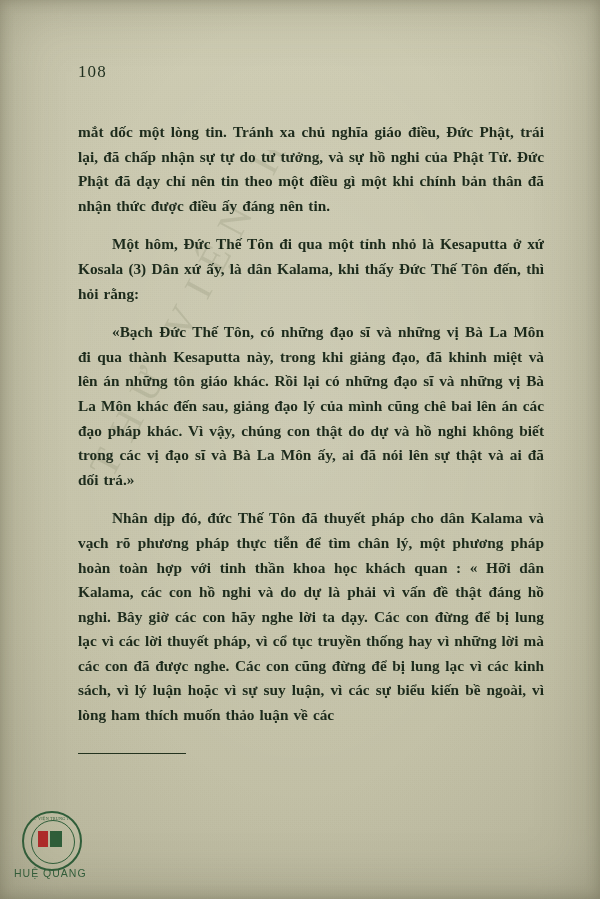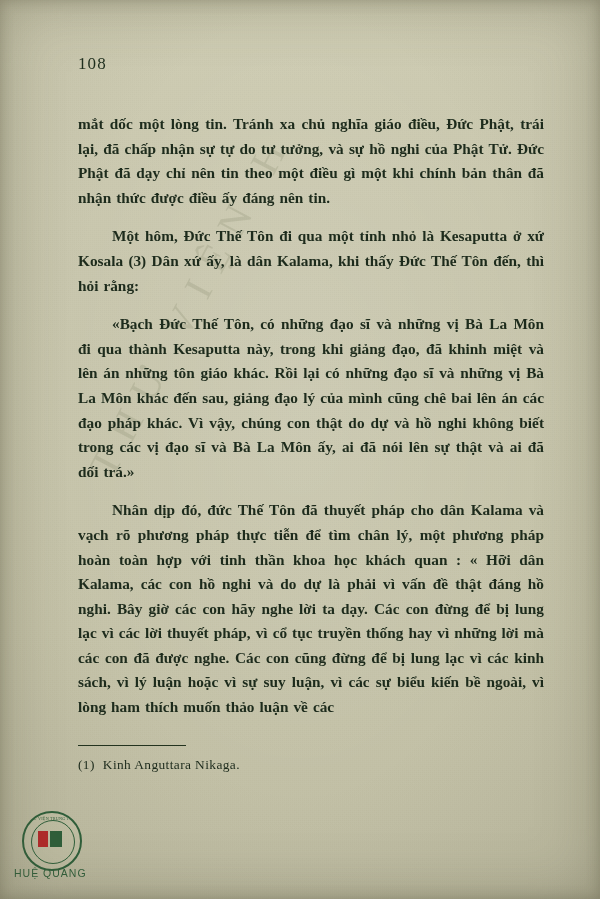--- a/index.html
+++ b/index.html
@@ -33,21 +33,21 @@
   }
   .edge-dark {
     position: absolute;
     inset: 0;
     pointer-events: none;
     box-shadow: inset 0 0 60px rgba(90,85,60,0.35), inset 0 0 14px rgba(70,65,45,0.30);
   }
 
   .content {
     position: absolute;
-    left: 0; top: 0;
+    left: 0; top: 8px;
     width: 600px;
     height: 723px;
   }
 
   
   .running-head {
     position: absolute;
     top: 54px;
     left: 78px;
     width: 468px;
@@ -220,23 +220,20 @@
   </div>
 
   <div class="body-block">
     <p class="para no-indent">mắt dốc một lòng tin. Tránh xa chủ nghĩa giáo điều, Đức Phật, trái lại, đã chấp nhận sự tự do tư tưởng, và sự hồ nghi của Phật Tử. Đức Phật đã dạy chỉ nên tin theo một điều gì một khi chính bản thân đã nhận thức được điều ấy đáng nên tin.</p>
     <p class="para">Một hôm, Đức Thế Tôn đi qua một tỉnh nhỏ là Kesaputta ở xứ Kosala (3) Dân xứ ấy, là dân Kalama, khi thấy Đức Thế Tôn đến, thì hỏi rằng:</p>
     <p class="para quoted">«Bạch Đức Thế Tôn, có những đạo sĩ và những vị Bà La Môn đi qua thành Kesaputta này, trong khi giảng đạo, đã khinh miệt và lên án những tôn giáo khác. Rồi lại có những đạo sĩ và những vị Bà La Môn khác đến sau, giảng đạo lý của mình cũng chê bai lên án các đạo pháp khác. Vì vậy, chúng con thật do dự và hồ nghi không biết trong các vị đạo sĩ và Bà La Môn ấy, ai đã nói lên sự thật và ai đã dối trá.»</p>
     <p class="para">Nhân dịp đó, đức Thế Tôn đã thuyết pháp cho dân Kalama và vạch rõ phương pháp thực tiễn để tìm chân lý, một phương pháp hoàn toàn hợp với tinh thần khoa học khách quan : « Hỡi dân Kalama, các con hồ nghi và do dự là phải vì vấn đề thật đáng hồ nghi. Bây giờ các con hãy nghe lời ta dạy. Các con đừng để bị lung lạc vì các lời thuyết pháp, vì cổ tục truyền thống hay vì những lời mà các con đã được nghe. Các con cũng đừng để bị lung lạc vì các kinh sách, vì lý luận hoặc vì sự suy luận, vì các sự biểu kiến bề ngoài, vì lòng ham thích muốn thảo luận về các</p>
   </div>
 
   <div class="footnote-rule"></div>
-  <div class="footnote">
-    <span class="fn-num">(1)</span><span>Kinh Anguttara Nikaga.</span>
-  </div>
 
 </div>
 
 <div class="stamp">
   <div class="stamp-circle">
     <div class="inner"></div>
     <div class="arcText">THƯ VIỆN TRUNG TÂM</div>
     <div class="swatch"></div>
     <div class="swatch2"></div>
   </div>

